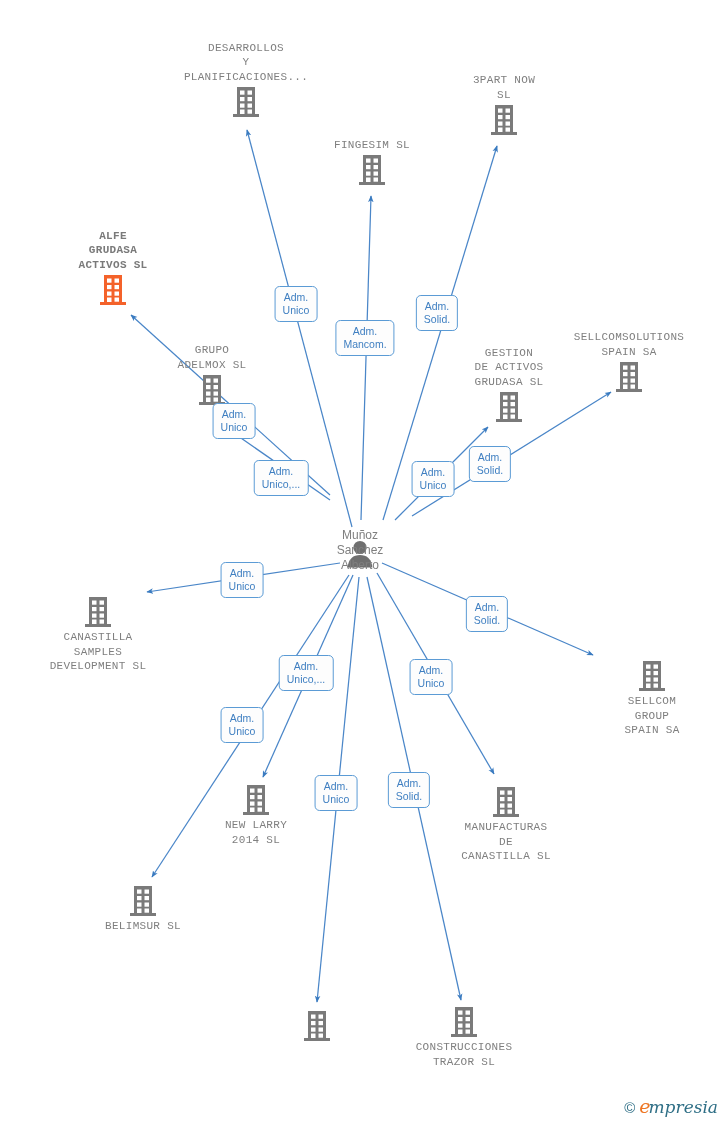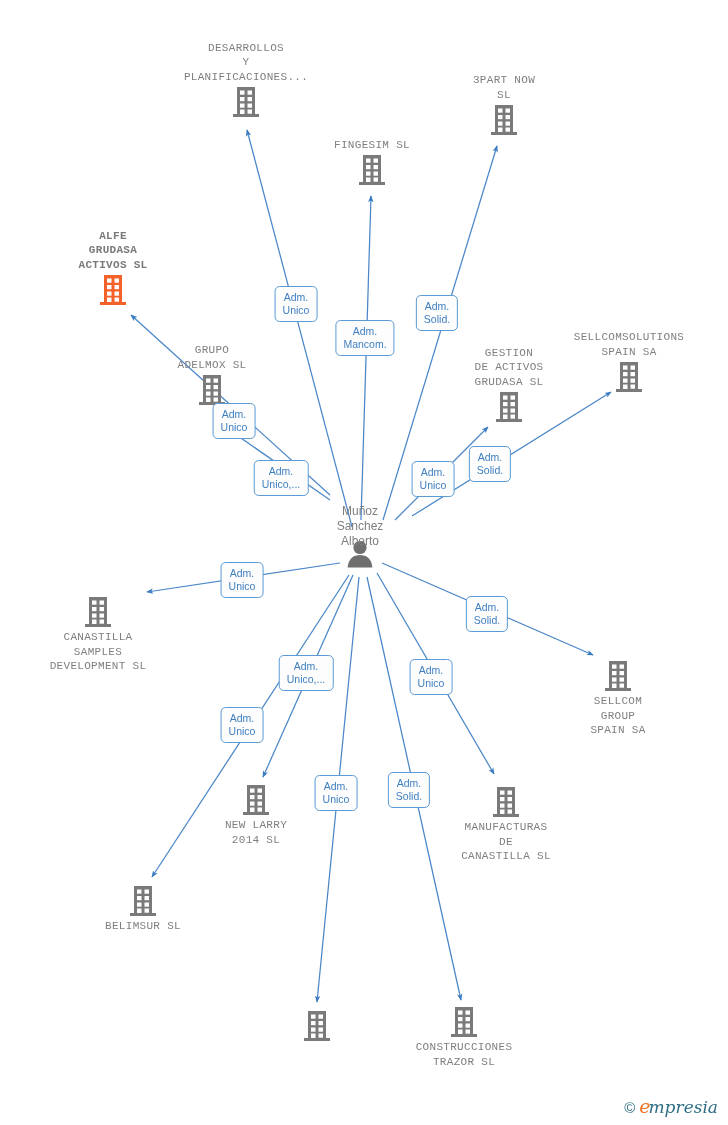--- a/index.html
+++ b/index.html
@@ -279,21 +279,21 @@
             <rect x="9" y="17.5" width="4.5" height="4.2" fill="#ffffff"></rect>
             <rect x="16.5" y="17.5" width="4.5" height="4.2" fill="#ffffff"></rect>
             <rect x="9" y="23.5" width="4.5" height="4.5" fill="#ffffff"></rect>
             <rect x="16.5" y="23.5" width="4.5" height="4.2" fill="#ffffff"></rect>
           </svg>
         </div>
         <div class="caption">CANASTILLA
 SAMPLES
 DEVELOPMENT SL</div>
       </div>
-      <div class="node below" style="left: 618px; top: 660px;">
+      <div class="node below" style="left: 652px; top: 660px;">
         <div>
           <svg width="30" height="32" viewBox="0 0 30 32" class="bldg">
             <path d="M6 1 H24 V28 H6 Z" fill="#7a7a7a"></path>
             <rect x="2" y="28" width="26" height="3" fill="#7a7a7a"></rect>
             <rect x="9" y="4.5" width="4.5" height="4.2" fill="#ffffff"></rect>
             <rect x="16.5" y="4.5" width="4.5" height="4.2" fill="#ffffff"></rect>
             <rect x="9" y="11" width="4.5" height="4.2" fill="#ffffff"></rect>
             <rect x="16.5" y="11" width="4.5" height="4.2" fill="#ffffff"></rect>
             <rect x="9" y="17.5" width="4.5" height="4.2" fill="#ffffff"></rect>
             <rect x="16.5" y="17.5" width="4.5" height="4.2" fill="#ffffff"></rect>
@@ -395,21 +395,21 @@
       </div>
     </div>
 
   <div class="person" style="left:360px; top:557px;">
     <svg width="34" height="34" viewBox="0 0 34 34">
       <circle cx="17" cy="9.5" r="6.6" fill="#6f6f6f"></circle>
       <path d="M4.6 29.5 C5.4 20.6 10.4 17 17 17 C23.6 17 28.6 20.6 29.4 29.5 Z" fill="#6f6f6f"></path>
     </svg>
   </div>
 
-  <div class="person-caption" style="left:360px; top:504px;">Muñoz
+  <div class="person-caption" style="left:360px; top:528px;">Muñoz
 Sanchez
 Alberto</div>
 
   <div id="labels-layer">
       <div class="elabel" style="left: 296px; top: 304px;">Adm.
 Unico</div>
       <div class="elabel" style="left: 365px; top: 338px;">Adm.
 Mancom.</div>
       <div class="elabel" style="left: 437px; top: 313px;">Adm.
 Solid.</div>

